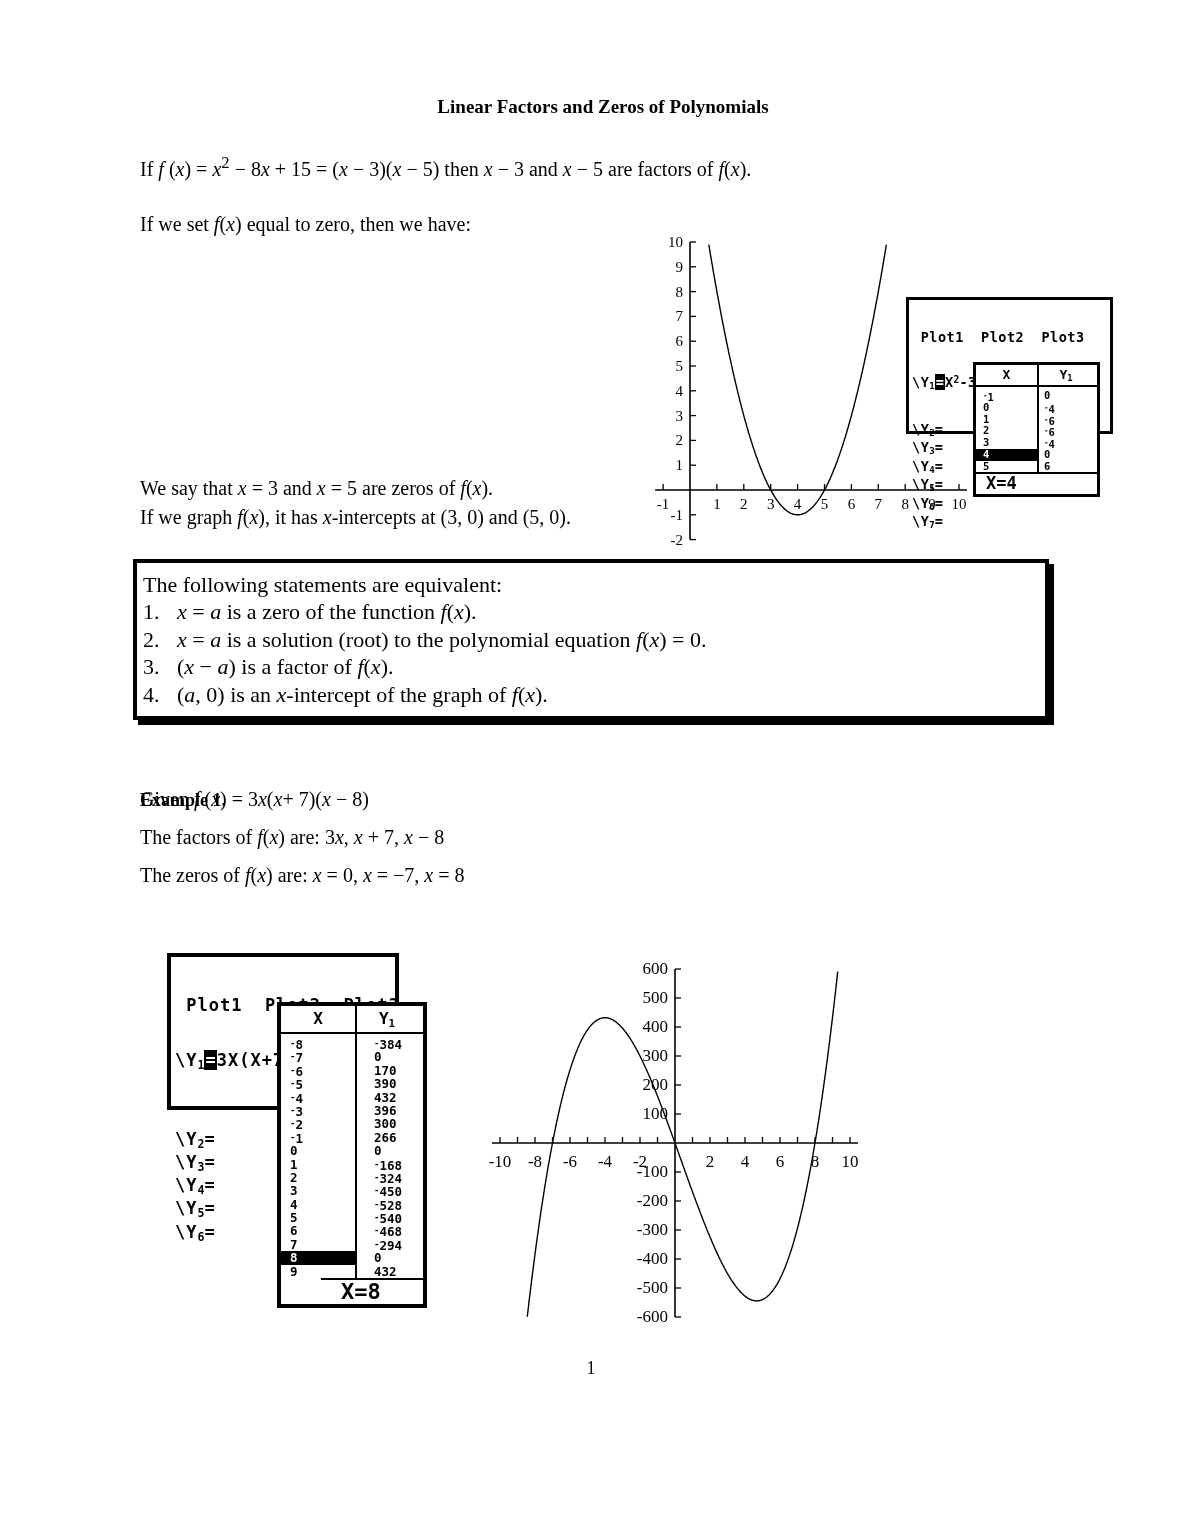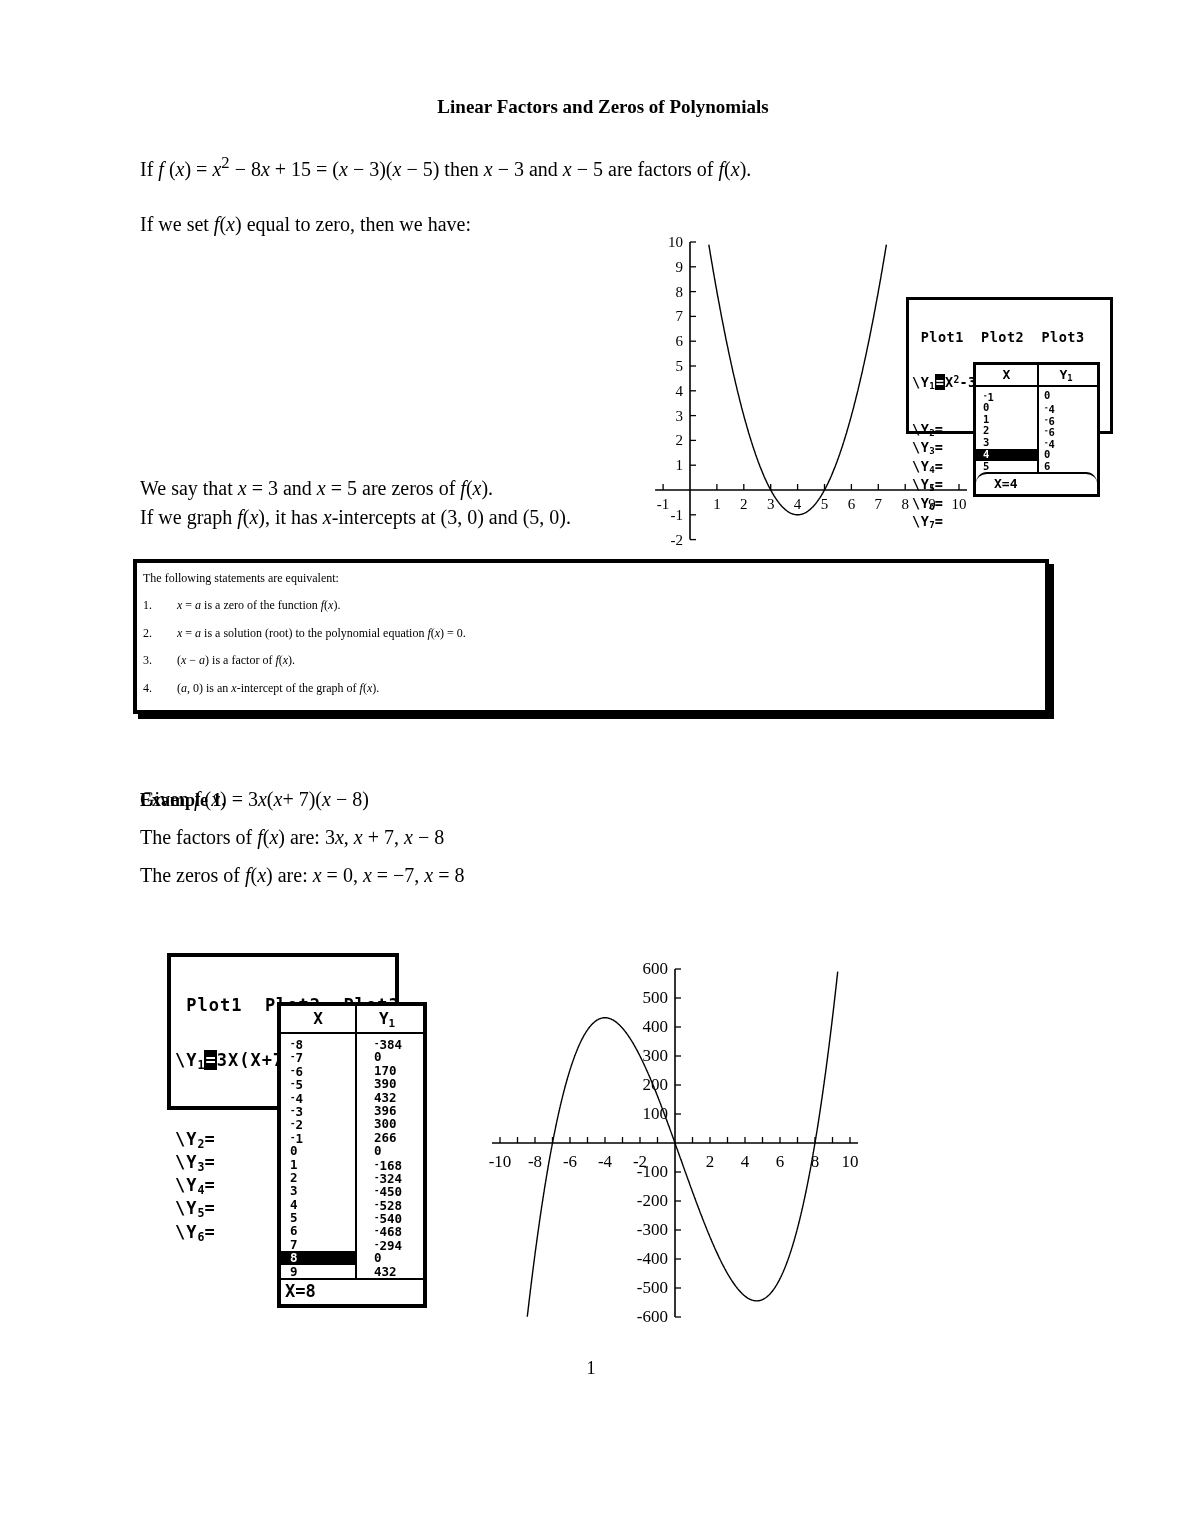--- a/index.html
+++ b/index.html
@@ -8,22 +8,22 @@
   .title{position:absolute;top:96px;left:12px;width:100%;text-align:center;
          font-weight:bold;font-size:19px;}
   .para{position:absolute;left:140px;font-size:20px;white-space:nowrap;}
   .p1{top:153px}
   .p2{top:213px}
   .derivation{position:absolute;left:148px;top:254px;width:300px;text-align:center;
               font-size:18px;line-height:38.5px;}
   .wesay1{top:477px}
   .wesay2{top:506px}
   .eqbox{position:absolute;left:133px;top:559px;width:892px;background:#fff;
-         border:4px solid #000;box-shadow:5px 5px 0 #000;font-size:12px;
-         padding:2px 10px 8px 6px;}
+         border:4px solid #000;box-shadow:5px 5px 0 #000;font-size:22px;
+         padding:8px 10px 8px 6px;}
   .box-head{line-height:27px;}
   .box-item{line-height:27.5px;white-space:nowrap;}
   .box-item .num{display:inline-block;width:34px;}
   .ex-title{position:absolute;left:140px;top:757px;font-weight:bold;font-size:18px;margin-top:33px;}
   .ex1{top:788px}.ex2{top:826px}.ex3{top:864px}.ex4{top:901px}
   .pagenum{position:absolute;top:1358px;left:0;width:100%;text-align:center;font-size:18px;}
 
   
   .graph{position:absolute;}
   .graph-small{left:640px;top:235px;}
@@ -60,22 +60,22 @@
   .tt-row{display:flex;}
   .t1 .tt-row{height:11.8px;line-height:11.8px;font-size:10.5px;}
   .t2 .tt-row{height:13.4px;line-height:13.4px;font-size:12.5px;}
   .cx,.cy{box-sizing:border-box;display:block;}
   .t1 .cx{width:61px;padding-left:7px;}
   .t1 .cy{width:57px;padding-left:7px;}
   .t2 .cx{width:74px;padding-left:9px;}
   .t2 .cy{width:64px;padding-left:19px;}
   .tt-row.hl .cx{background:#000;color:#fff;}
   .tt-foot{position:absolute;left:0;right:0;bottom:0;border-top:2px solid #000;background:#fff;}
-  .t1 .tt-foot{height:20px;line-height:19px;font-size:13px;padding-left:18px;border-radius:11px;}
-  .t2 .tt-foot{height:24px;line-height:23px;font-size:17px;padding-left:4px;}
+  .t1 .tt-foot{height:20px;line-height:19px;font-size:17px;padding-left:10px;}
+  .t2 .tt-foot{height:24px;line-height:23px;font-size:22px;padding-left:20px;margin-left:40px;}
 </style>
 </head>
 <body>
 
 <div class="page">
 
   <div class="title">Linear Factors and Zeros of Polynomials</div>
 
   <div class="para p1">If  <i>f</i> (<i>x</i>) = <i>x</i><sup>2</sup> − 8<i>x</i> + 15 =  (<i>x</i> − 3)(<i>x</i> − 5) then <i>x</i> − 3 and <i>x</i> − 5 are factors of <i>f</i>(<i>x</i>).</div>
   <div class="para p2">If we set <i>f</i>(<i>x</i>) equal to zero, then we have:</div>

